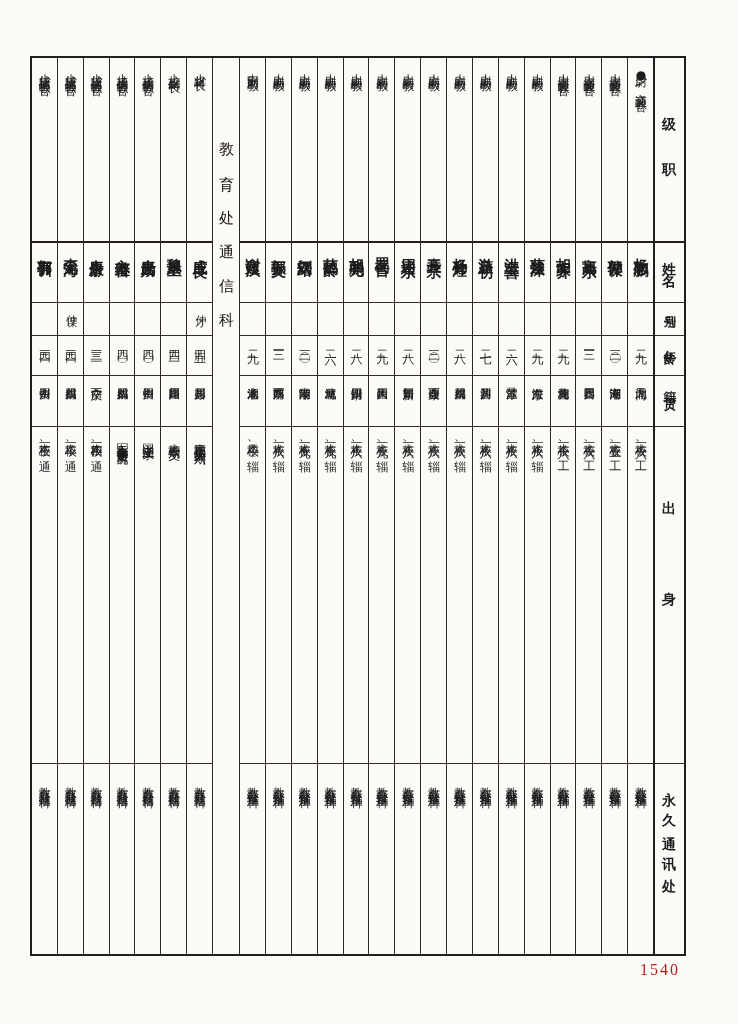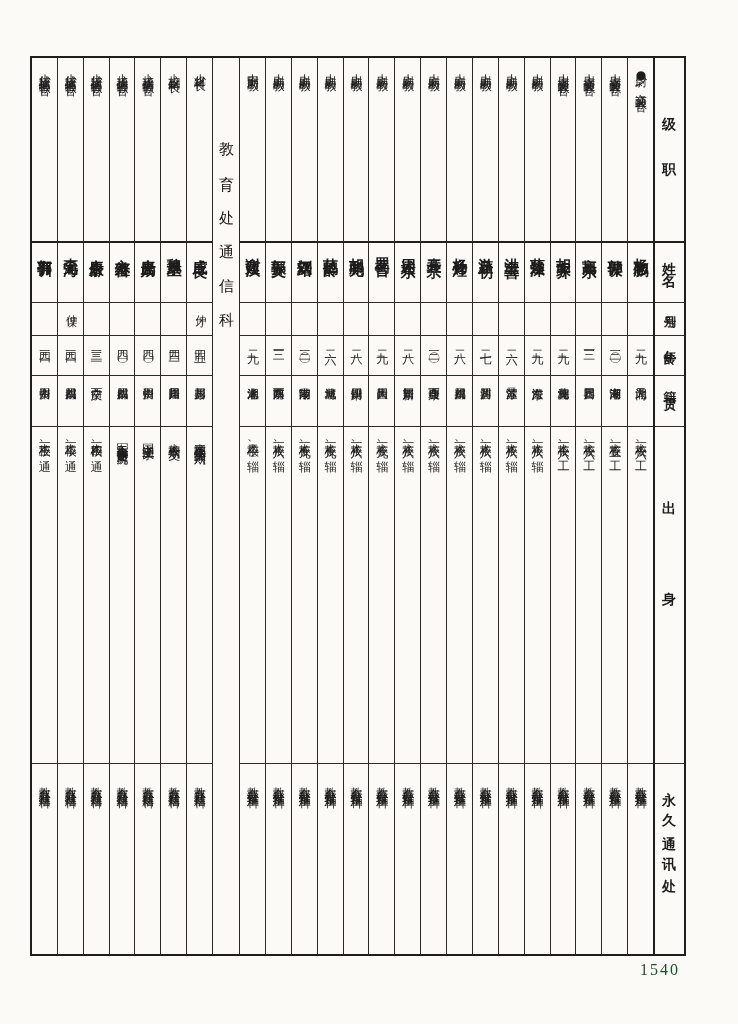--- a/index.html
+++ b/index.html
@@ -48,21 +48,21 @@
   .h-native{font-size:13px;letter-spacing:7px;padding-top:5px;}
   .h-origin{letter-spacing:92px;padding-top:62px;}
   .h-address{letter-spacing:22px;padding-top:16px;}
   
   .divider-text{
     font-family:"DejaVu Serif",serif;font-size:15px;letter-spacing:34px;
     padding-top:72px;margin:0 auto;color:#17140f;
   }
   .page-number{
     position:absolute;left:628px;top:961px;width:64px;text-align:center;
-    font-family:"Liberation Serif",serif;font-size:16px;letter-spacing:2px;color:#14532d;
+    font-family:"Liberation Serif",serif;font-size:16px;letter-spacing:2px;color:#b91c1c;
   }
 </style>
 </head>
 <body>
 
 <div class="sheet">
 
   <div class="col header-col">
     <div class="cell hcell r-rank">
         <span class="v hlab h-rank">级职</span>

